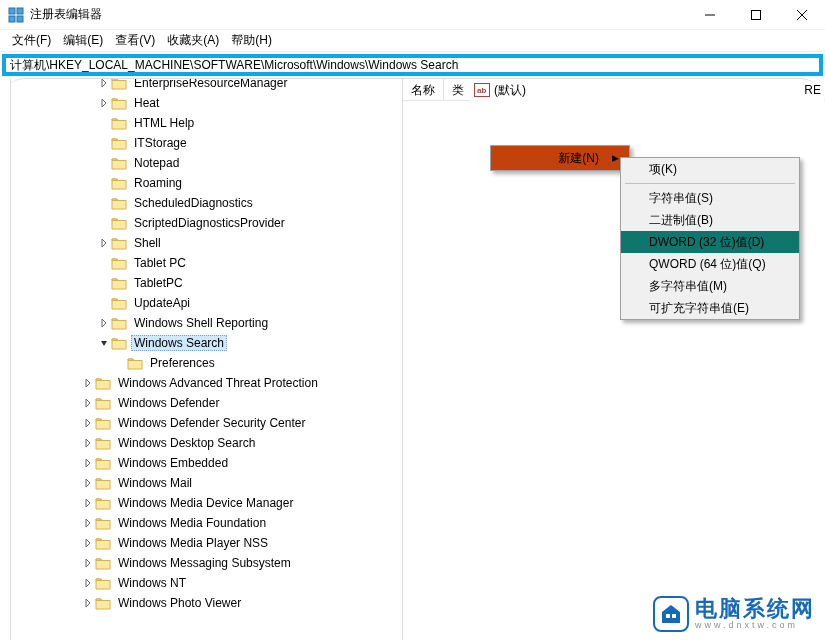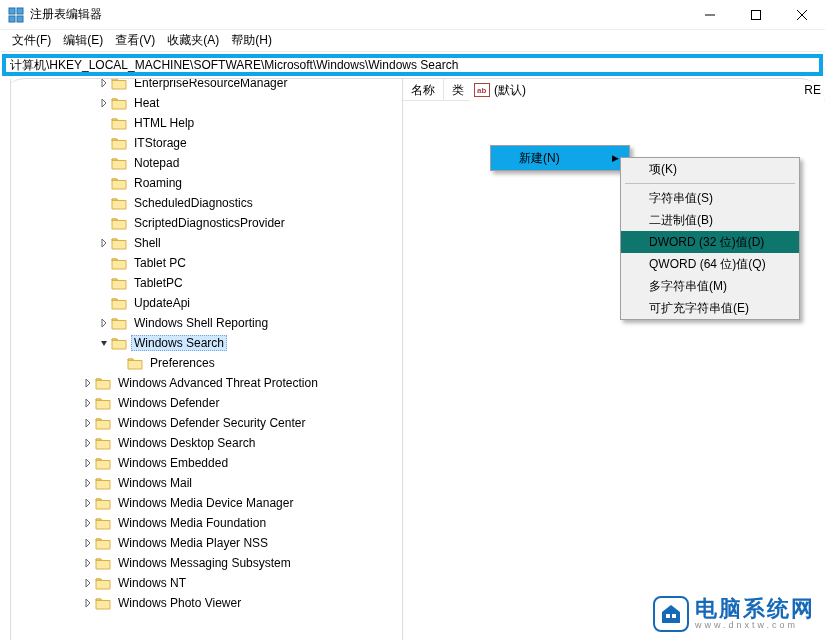--- a/index.html
+++ b/index.html
@@ -32,21 +32,21 @@
 
 .right-panel { flex: 1; display: flex; }
 .list-header { display: flex; height: 22px; border-bottom: 1px solid #e5e5e5; }
 .list-header .col { padding: 3px 8px; font-size: 12px; border-right: 1px solid #e5e5e5; }
 .list-body { flex: 1; position: relative; padding: 2px 4px; }
 .list-row { display: flex; align-items: center; height: 18px; }
 .value-icon { width: 16px; height: 14px; margin-right: 4px; }
 
 .ctx-menu { position: absolute; background: #f0f0f0; border: 1px solid #a0a0a0; box-shadow: 3px 3px 4px rgba(0,0,0,0.3); font-size: 12px; z-index: 100; }
 .ctx-item { height: 24px; display: flex; align-items: center; padding: 0 30px 0 28px; cursor: default; position: relative; }
-.ctx-item.highlight { background: #0ea5e9; }
+.ctx-item.highlight { background: #c2410c; justify-content: flex-end; }
 .ctx-item .arrow { position: absolute; right: 10px; font-size: 9px; }
 .ctx-submenu { position: absolute; background: #f0f0f0; border: 1px solid #a0a0a0; box-shadow: 3px 3px 4px rgba(0,0,0,0.3); font-size: 12px; z-index: 101; }
 .ctx-sub-item { height: 22px; display: flex; align-items: center; padding: 0 20px 0 28px; cursor: default; }
 .ctx-sub-item.highlight { background: #0f766e; }
 .ctx-sep { height: 1px; background: #c0c0c0; margin: 3px 4px; }
 
 .watermark { position: absolute; right: 10px; bottom: 8px; display: flex; align-items: center; opacity: 0.95; }
 .watermark .wm-icon { width: 36px; height: 36px; background: #fff; border: 2px solid #0a62b5; border-radius: 8px; display: flex; align-items: center; justify-content: center; margin-right: 6px; }
 .watermark .wm-text { color: #0a62b5; font-size: 22px; font-weight: bold; letter-spacing: 2px; line-height: 1; }
 .watermark .wm-sub { color: #8a8a8a; font-size: 9px; letter-spacing: 3px; }

